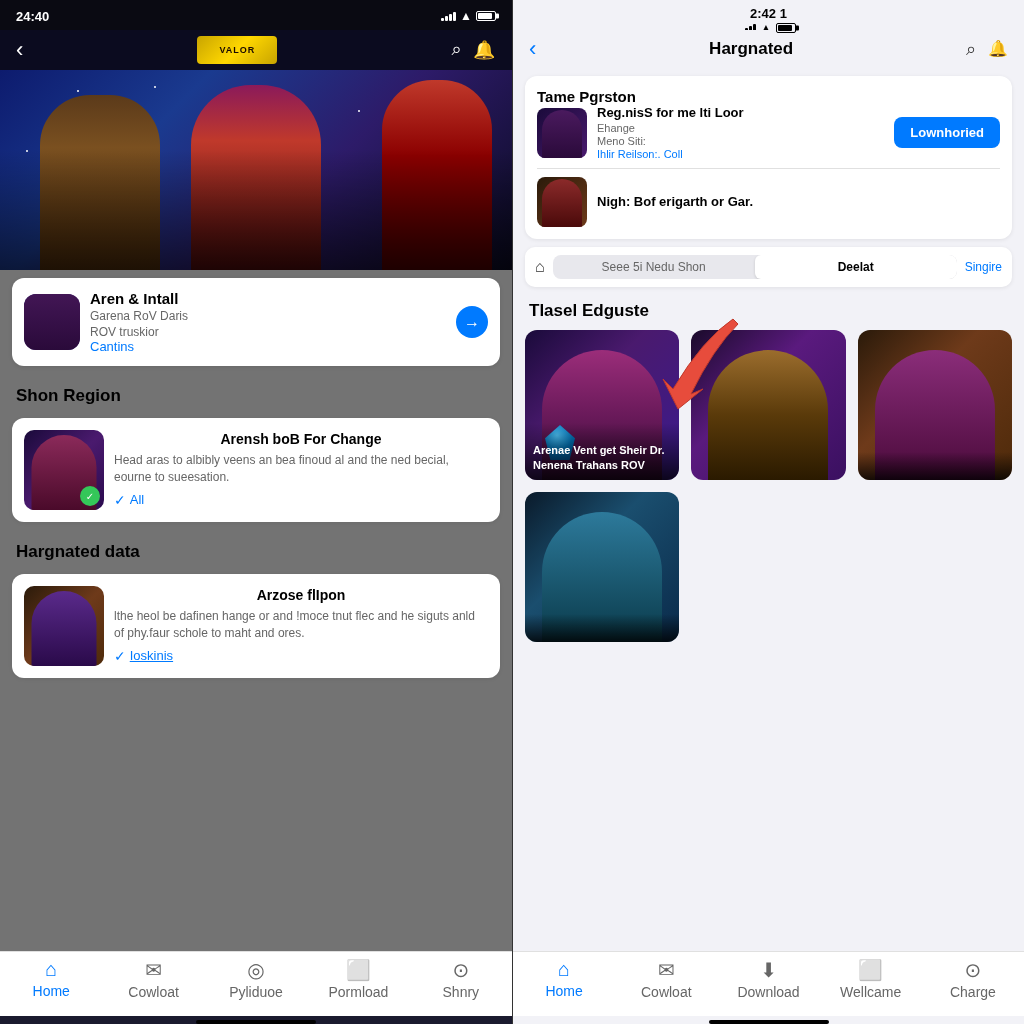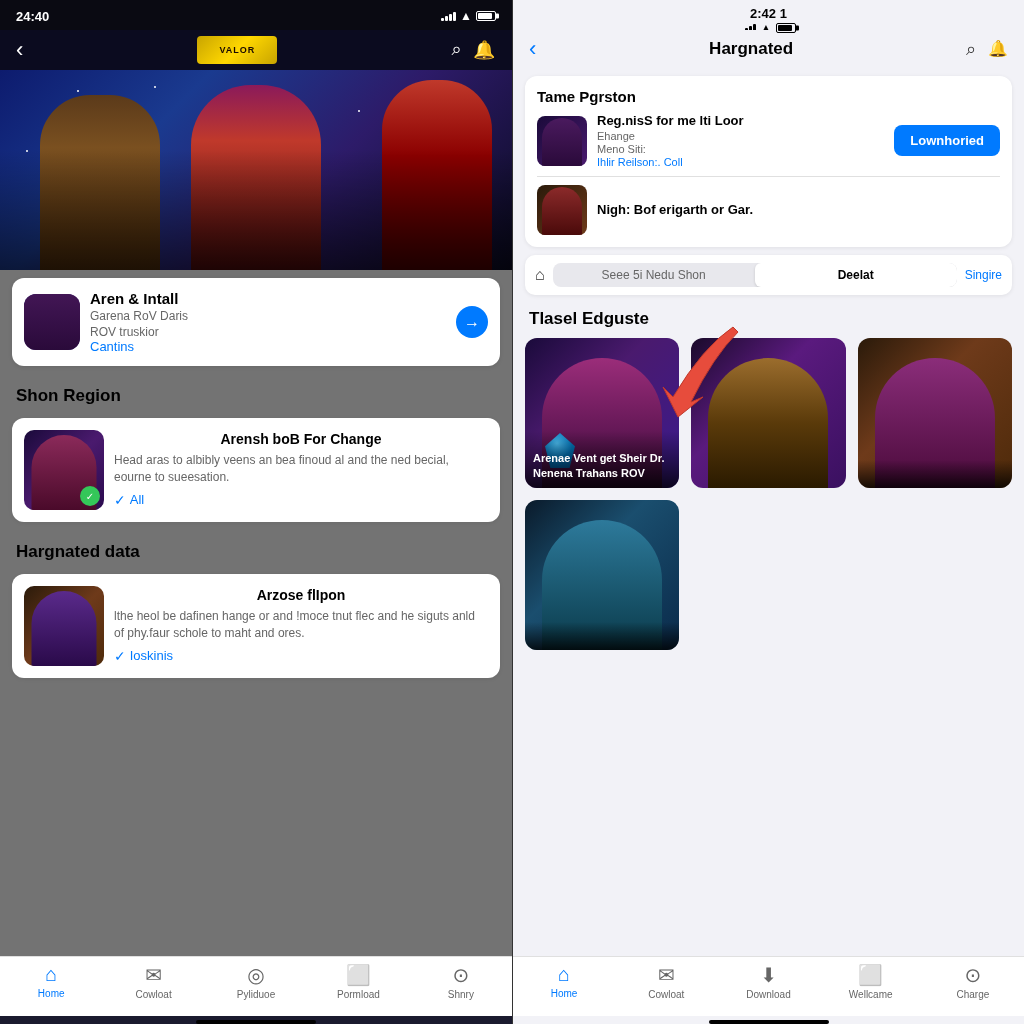--- a/index.html
+++ b/index.html
@@ -358,21 +358,21 @@
     .nav-icon {
       font-size: 20px;
       color: #666;
     }
 
     .nav-icon.active {
       color: #007aff;
     }
 
     .nav-label {
-      font-size: 10px;
+      font-size: 14px;
       color: #666;
     }
 
     .nav-label.active {
       color: #007aff;
     }
 
     .home-indicator {
       height: 4px;
       background: #000;
@@ -409,21 +409,20 @@
       margin: 8px 12px;
       border-radius: 12px;
       padding: 12px;
       box-shadow: 0 1px 4px rgba(0,0,0,0.08);
     }
 
     .download-title {
       font-size: 15px;
       font-weight: 700;
       color: #000;
-      margin-bottom: 8px;
     }
 
     .download-item {
       display: flex;
       align-items: center;
       gap: 10px;
       margin-bottom: 8px;
     }
 
     .dl-thumb {
@@ -762,21 +761,21 @@
       <div class="article-thumb thumb-game2">
         <div class="thumb-chars">
           <div class="at-char at-char-purple"></div>
         </div>
       </div>
       <div class="article-content">
         <div class="article-title">Arzose flIpon</div>
         <div class="article-desc">lthe heol be dafinen hange or and !moce tnut flec and he siguts anld of phy.faur schole to maht and ores.</div>
         <div class="tag-row">
           <span class="tag-check">✓</span>
-          <span class="tag-label" style="color:#007aff;">Ioskinis</span>
+          <span class="tag-label" style="color:#007aff;text-decoration:underline;">Ioskinis</span>
         </div>
       </div>
     </div>
     <div style="height:16px;"></div>
   </div>
 
   <div class="bottom-nav">
     <div class="nav-item">
       <span class="nav-icon active">⌂</span>
       <span class="nav-label active">Home</span>

